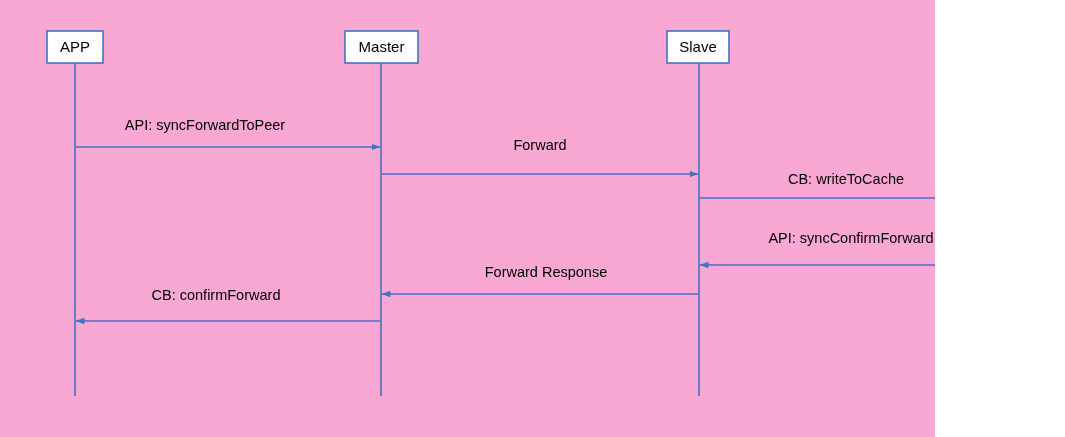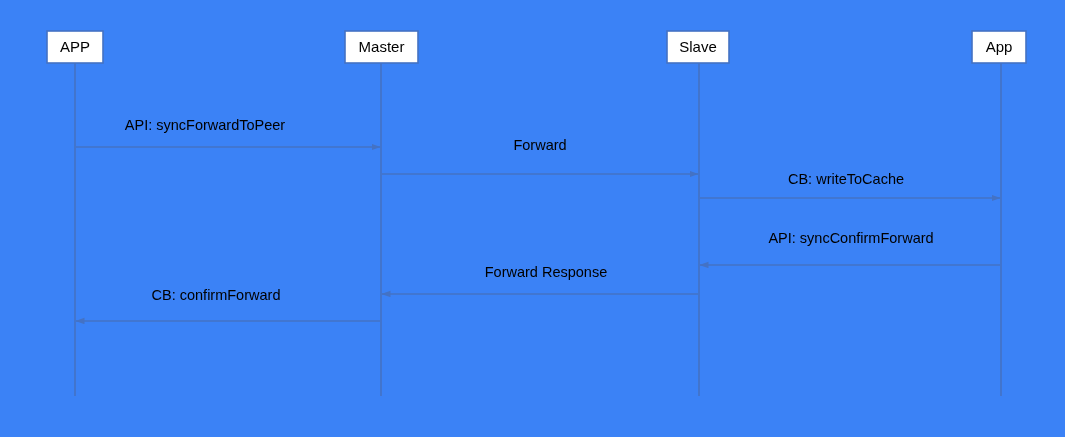--- a/index.html
+++ b/index.html
@@ -5,23 +5,23 @@
   html, body {
     margin: 0;
     padding: 0;
     background: #ffffff;
   }
   body {
     font-family: "Liberation Sans", sans-serif;
   }
   #diagram-root {
     position: relative;
-    width: 1065px;
+    width: 935px;
     height: 437px;
-    background: #3b82f6;
+    background: #f9a8d4;
     overflow: hidden;
   }
   #seq-svg {
     position: absolute;
     left: 0;
     top: 0;
     width: 1065px;
     height: 437px;
     display: block;
   }

